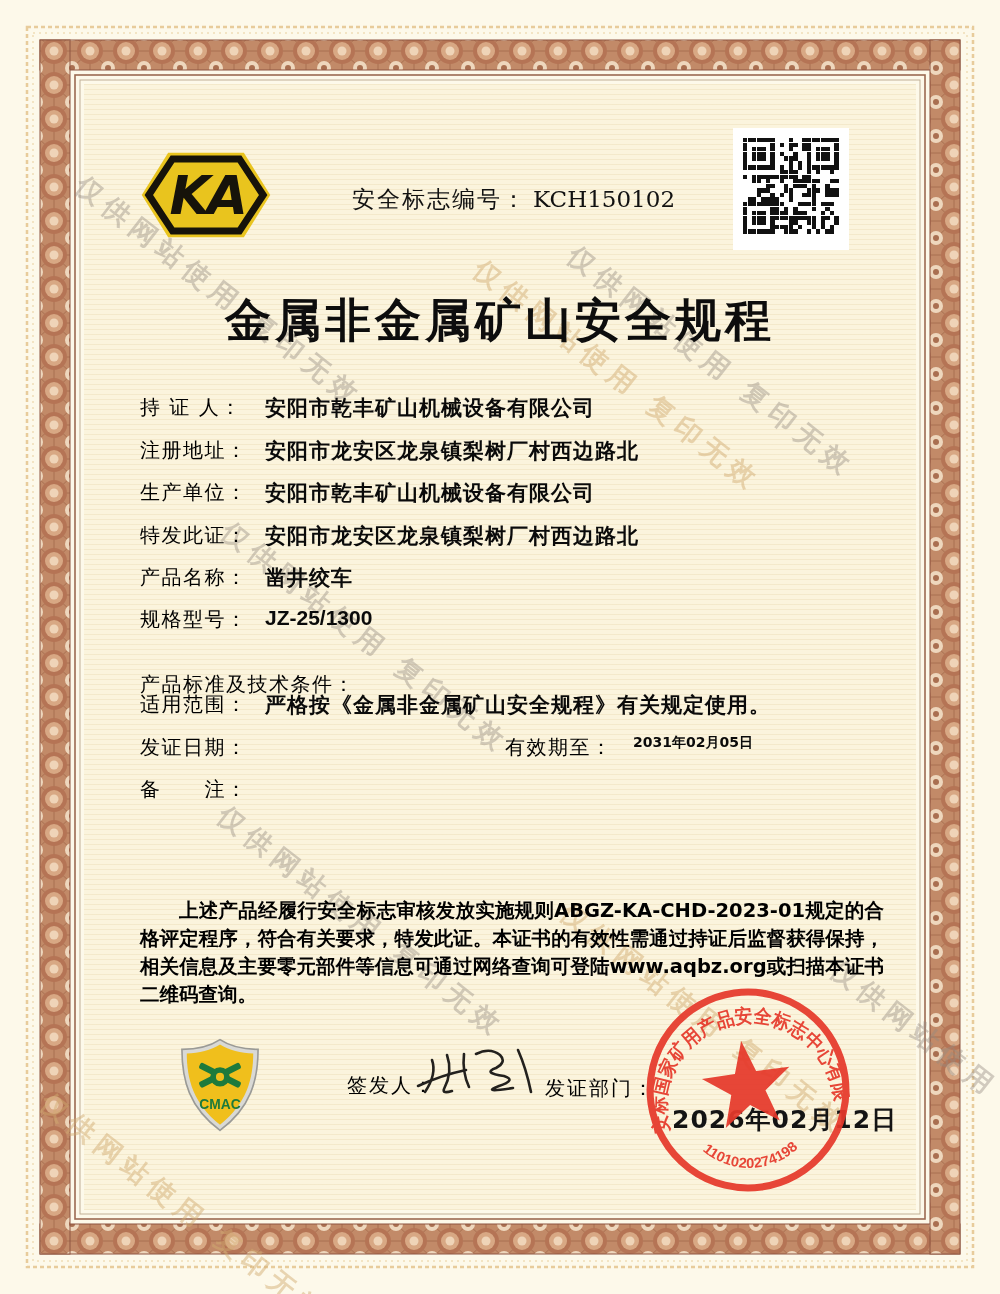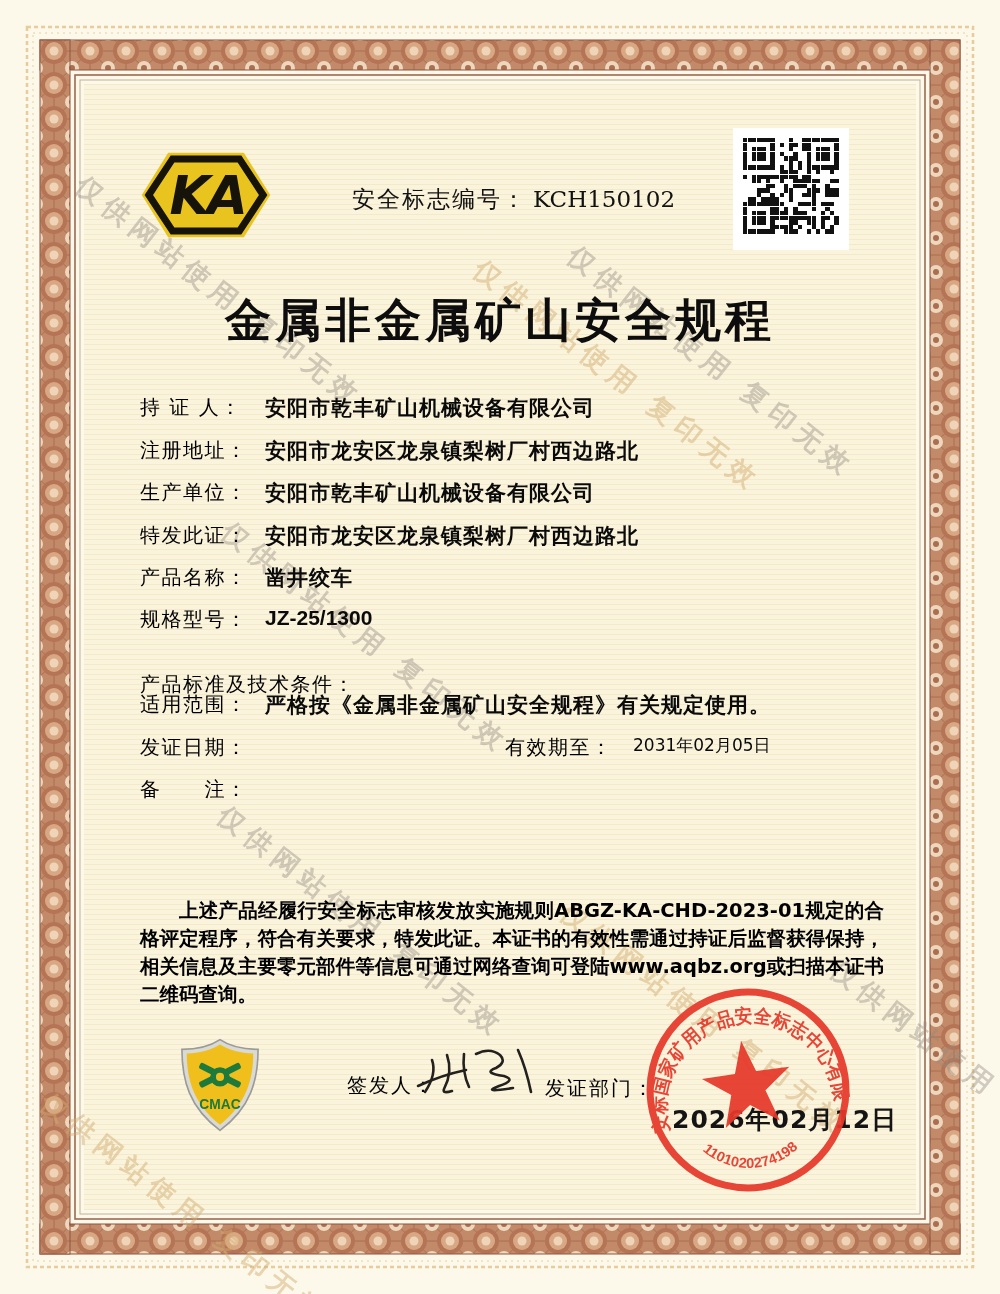--- a/index.html
+++ b/index.html
@@ -29,21 +29,21 @@
   
   #page-title{left:0;top:290px;width:100%;text-align:center;font-family:"DejaVu Serif",serif;
     font-size:46px;font-weight:bold;letter-spacing:4px;color:#0d0d0d;z-index:4;}
 
   
   .row{left:140px;width:770px;height:30px;z-index:4;}
   .row .flabel{position:absolute;left:0;top:0;font-size:20px;letter-spacing:1.5px;color:#000;}
   .row .fvalue{position:absolute;left:125px;top:0;font-size:21px;font-weight:bold;color:#0a0a0a;letter-spacing:1px;}
   .row .fvalue.latin{font-family:"Liberation Sans",sans-serif;letter-spacing:0;}
   .row .flabel2{position:absolute;left:365px;top:0;font-size:20px;letter-spacing:1.5px;color:#000;}
-  .row .fvalue2{position:absolute;left:493px;top:0;font-size:17px;font-weight:normal;color:#0a0a0a;}
+  .row .fvalue2{position:absolute;left:493px;top:0;font-size:14px;font-weight:bold;color:#0a0a0a;}
 
   
   #statement{left:140px;top:897px;width:744px;font-size:19.5px;font-weight:bold;color:#000;
     line-height:28px;text-align:justify;text-indent:2em;z-index:4;}
 
   
   #signer-label{left:347px;top:1072px;font-size:20px;letter-spacing:2px;color:#000;z-index:4;}
   #issuer-label{left:545px;top:1075px;font-size:20px;letter-spacing:2px;color:#000;z-index:4;}
   #issue-date{left:672px;top:1103px;font-size:25px;font-weight:bold;color:#141414;z-index:5;letter-spacing:1px;}
   #stamp{left:642px;top:984px;width:212px;height:212px;z-index:6;opacity:.93;transform:rotate(-8deg);}

